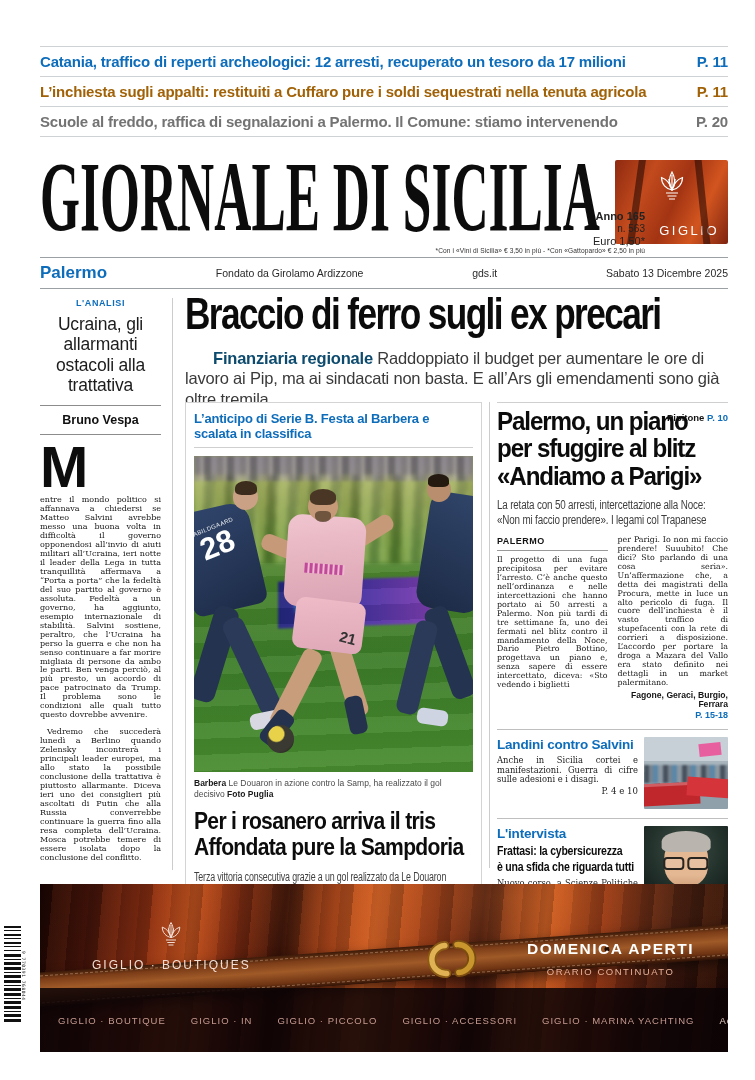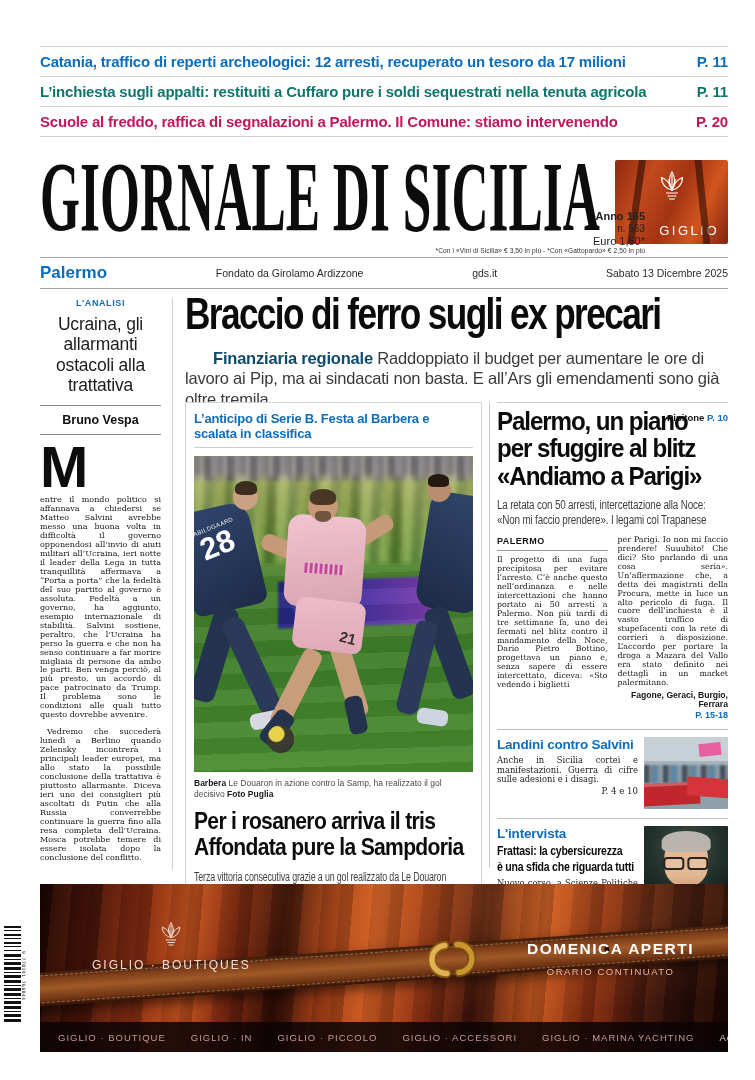--- a/index.html
+++ b/index.html
@@ -5,22 +5,22 @@
   html,body{margin:0;padding:0;background:#e9e9e9;}
   .page{position:relative;width:755px;height:1080px;margin:0 auto;background:#fff;overflow:hidden;
         font-family:"Liberation Sans",sans-serif;color:#111;}
 
   
   .teasers{position:absolute;left:40px;top:46px;width:688px;}
   .teaser{height:29px;display:flex;justify-content:space-between;align-items:center;
           border-top:1px solid #cfd2d4;font-weight:700;font-size:15px;letter-spacing:-.2px;}
   .teaser:last-child{border-bottom:1px solid #cfd2d4;}
   .t-blue,.t-blue .t-page{color:#0e6dbb;}
-  .t-black,.t-black .t-page{color:#0f766e;}
-  .t-gray,.t-gray .t-page{color:#be185d;}
+  .t-black,.t-black .t-page{color:#a16207;}
+  .t-gray,.t-gray .t-page{color:#737373;}
 
   
   .masthead{position:absolute;left:40px;top:148px;width:688px;height:102px;}
   .mast-svg text{font-family:"Liberation Serif",serif;font-weight:700;fill:#0c0c0c;}
   .logo-box{position:absolute;right:0;top:12px;width:113px;height:84px;border-radius:2px;overflow:hidden;
     background:linear-gradient(115deg,#8f2a10 0%,#c24a1d 28%,#a33413 52%,#d2551f 74%,#7e2410 100%);}
   .logo-box::before,.logo-box::after{content:"";position:absolute;top:-10px;bottom:-10px;width:7px;
     background:rgba(30,5,2,.55);transform:rotate(8deg);}
   .logo-box::before{left:18px;} .logo-box::after{right:22px;transform:rotate(-6deg);}
   .logo-lily{position:absolute;left:50%;top:9px;transform:translateX(-50%);}
@@ -173,21 +173,21 @@
     background:linear-gradient(180deg,#3a1a09 0%,#7c3d18 20%,#a05a28 48%,#6f3413 82%,#2e1206 100%);
     box-shadow:0 5px 12px rgba(0,0,0,.55);}
   .ad-belt::before{content:"";position:absolute;left:0;right:0;top:3px;bottom:3px;
     border-top:1px dashed rgba(255,220,180,.35);border-bottom:1px dashed rgba(255,220,180,.35);}
   .ad-belt::after{content:"";position:absolute;right:150px;top:14px;width:5px;height:5px;border-radius:50%;background:#1c0c04;}
   .ad-buckle{position:absolute;left:372px;top:52px;transform:rotate(-4deg);z-index:2;}
   .ad-promo{position:absolute;right:34px;top:56px;text-align:center;z-index:2;}
   .promo1{font-weight:700;font-size:15.5px;color:#fff;letter-spacing:1.5px;}
   .promo2{font-size:9.5px;color:#e9b29a;letter-spacing:1.5px;margin-top:8px;}
   .ad-strip{position:absolute;left:0;right:0;bottom:0;height:30px;background:rgba(12,3,6,.85);z-index:3;
-    display:flex;align-items:center;padding:0 18px;gap:25px;font-size:9.5px;color:#c59a90;letter-spacing:1px;white-space:nowrap;}
+    display:flex;align-items:center;padding:17px 18px;gap:25px;font-size:9.5px;color:#c59a90;letter-spacing:1px;white-space:nowrap;}
   .ad-online{margin-left:auto;color:#e3cdc4;}
 
   
   .barcode{position:absolute;left:4px;top:926px;width:17px;height:98px;display:flex;flex-direction:column;gap:3px;}
   .bc-seg1{height:25px;background:repeating-linear-gradient(180deg,#111 0 2px,#fff 2px 4px,#111 4px 5px,#fff 5px 8px);}
   .bc-seg2{flex:1;background:repeating-linear-gradient(180deg,#111 0 3px,#fff 3px 5px,#111 5px 6px,#fff 6px 8px,#111 8px 11px,#fff 11px 13px);}
   .bc-num{position:absolute;right:-5px;top:26%;writing-mode:vertical-rl;font-family:"DejaVu Sans Mono",monospace;
     font-size:4.5px;letter-spacing:.6px;color:#222;}
 </style>
 </head>

